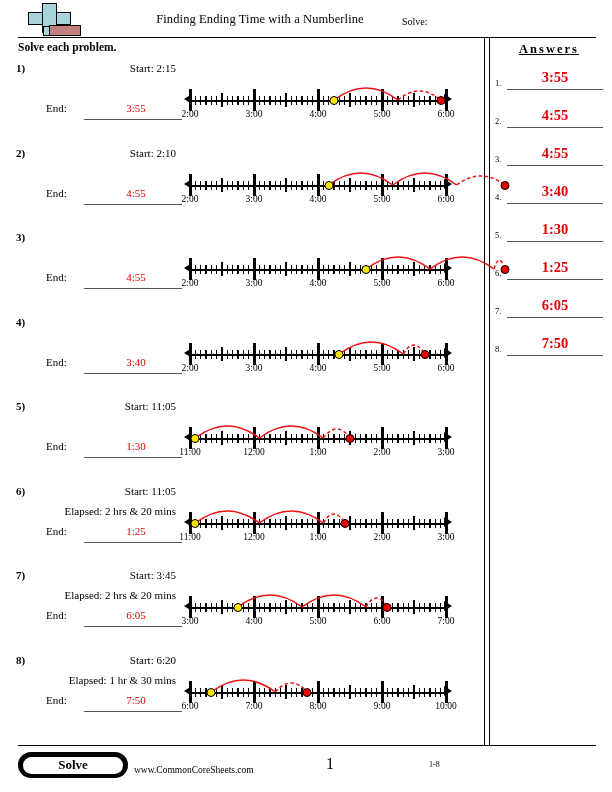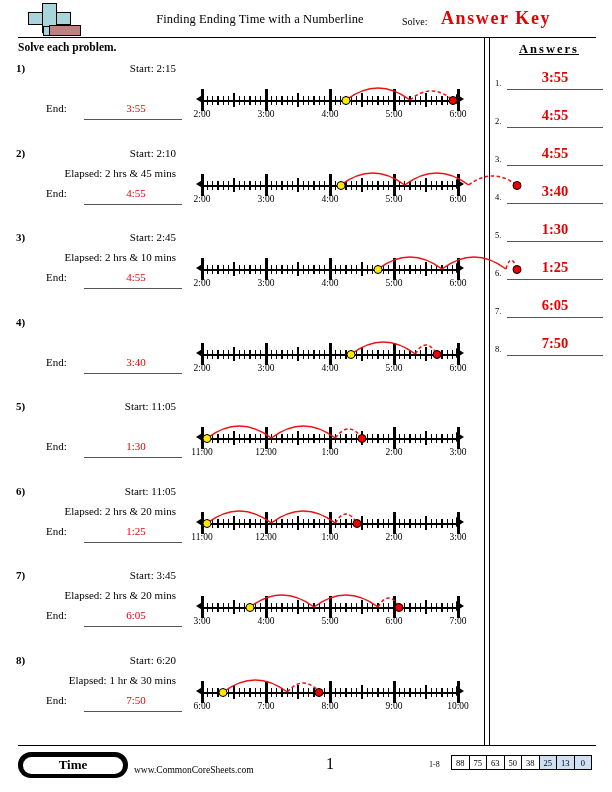--- a/index.html
+++ b/index.html
@@ -61,21 +61,21 @@
   .p-lab { position:absolute; right:0; top:0; }
   .p-start .p-lab, .p-elapsed .p-lab { right:0; }
   .p-endwrap { position:absolute; left:36px; top:40px; width:140px; height:22px; }
   .p-end-label { position:absolute; left:10px; top:0; font-size:11px; }
   .p-end-val { position:absolute; left:60px; top:0; width:80px; text-align:center;
                font-size:11px; color:#e60000; }
   .p-end-line { position:absolute; left:48px; top:17px; width:98px; height:0;
                 border-top:1.6px solid #555; }
 
   
-  .nl { position:absolute; left:196px; top:0; width:268px; height:62px; }
+  .nl { position:absolute; left:184px; top:0; width:268px; height:62px; }
   .nl-axis { position:absolute; left:6px; top:38px; width:256px; height:0;
              border-top:2px solid #000; }
   .nl-arrow-l { position:absolute; left:0px; top:32px; width:0; height:0;
                 border-top:5px solid transparent; border-bottom:5px solid transparent;
                 border-right:8px solid #000; }
   .nl-arrow-r { position:absolute; left:260px; top:32px; width:0; height:0;
                 border-top:5px solid transparent; border-bottom:5px solid transparent;
                 border-left:8px solid #000; }
   .tick { position:absolute; background:#000; }
   .tick.major { width:3px; height:22px; top:27px; }
@@ -115,21 +115,20 @@
 
   <div class="header">
     <div class="logo">
       <div class="plus-h"></div>
       <div class="plus-v"></div>
       <div class="block"></div>
       <div class="stub"></div>
     </div>
     <div class="doc-title">Finding Ending Time with a Numberline</div>
     <div class="name-label">Solve:</div>
-    <div class="answer-key">Answer Key</div>
   </div>
   <div class="hr-top"></div>
   <div class="solve">Solve each problem.</div>
 
   <div class="vdiv a"></div>
   <div class="vdiv b"></div>
 
   <div class="answers-head">Answers</div>
   <div id="answers-container">
       <div class="ans-row" style="top: 66px;">
@@ -251,23 +250,20 @@
           </svg>
           <div class="dot start" style="left:150.00px"></div>
           <div class="dot end" style="left:256.67px"></div>
         </div>
       </div>
       <div class="prob" style="top: 146.5px;">
         <div class="p-num">2)</div>
         <div class="p-lines">
           <div class="p-row p-start">
             <span class="p-lab">Start: 2:10</span>
-          </div>
-          <div class="p-row p-elapsed">
-            <span class="p-lab">Elapsed: 2 hrs &amp; 45 mins</span>
           </div>
         </div>
         <div class="p-endwrap">
           <div class="p-end-label">End:</div>
           <div class="p-end-val">4:55</div>
           <div class="p-end-line"></div>
         </div>
         <div class="nl">
           <div class="nl-axis"></div>
           <div class="nl-arrow-l"></div>
@@ -330,28 +326,20 @@
             <path d="M 144.7 38 Q 176.7 14 208.7 38" fill="none" stroke="#ee1111" stroke-width="1.5"></path>
             <path d="M 208.7 38 Q 240.7 14 272.7 38" fill="none" stroke="#ee1111" stroke-width="1.5"></path>
             <path d="M 272.7 38 Q 296.7 20 320.7 38" fill="none" stroke="#ee1111" stroke-width="1.5" stroke-dasharray="3.5,2.5"></path>
           </svg>
           <div class="dot start" style="left:144.67px"></div>
           <div class="dot end" style="left:320.67px"></div>
         </div>
       </div>
       <div class="prob" style="top: 231px;">
         <div class="p-num">3)</div>
-        <div class="p-lines">
-          <div class="p-row p-start">
-            <span class="p-lab">Start: 2:45</span>
-          </div>
-          <div class="p-row p-elapsed">
-            <span class="p-lab">Elapsed: 2 hrs &amp; 10 mins</span>
-          </div>
-        </div>
         <div class="p-endwrap">
           <div class="p-end-label">End:</div>
           <div class="p-end-val">4:55</div>
           <div class="p-end-line"></div>
         </div>
         <div class="nl">
           <div class="nl-axis"></div>
           <div class="nl-arrow-l"></div>
           <div class="nl-arrow-r"></div>
           <div class="tick major" style="left:4.50px"></div>
@@ -813,29 +801,19 @@
             <path d="M 91.3 38 Q 107.3 20 123.3 38" fill="none" stroke="#ee1111" stroke-width="1.5" stroke-dasharray="3.5,2.5"></path>
           </svg>
           <div class="dot start" style="left:27.33px"></div>
           <div class="dot end" style="left:123.33px"></div>
         </div>
       </div>
     </div>
 
   <div class="hr-bot"></div>
   <div class="math-badge">
-    <div class="inner">Time</div>
+    <div class="inner">Solve</div>
   </div>
   <div class="site">www.CommonCoreSheets.com</div>
   <div class="pagenum">1</div>
   <div class="range-lab">1-8</div>
-  <div class="scale" id="score-scale">
-      <div>88</div>
-      <div>75</div>
-      <div>63</div>
-      <div>50</div>
-      <div>38</div>
-      <div class="hl">25</div>
-      <div class="hl">13</div>
-      <div class="hl">0</div>
-    </div>
 
 </div>
 
 </body></html>

